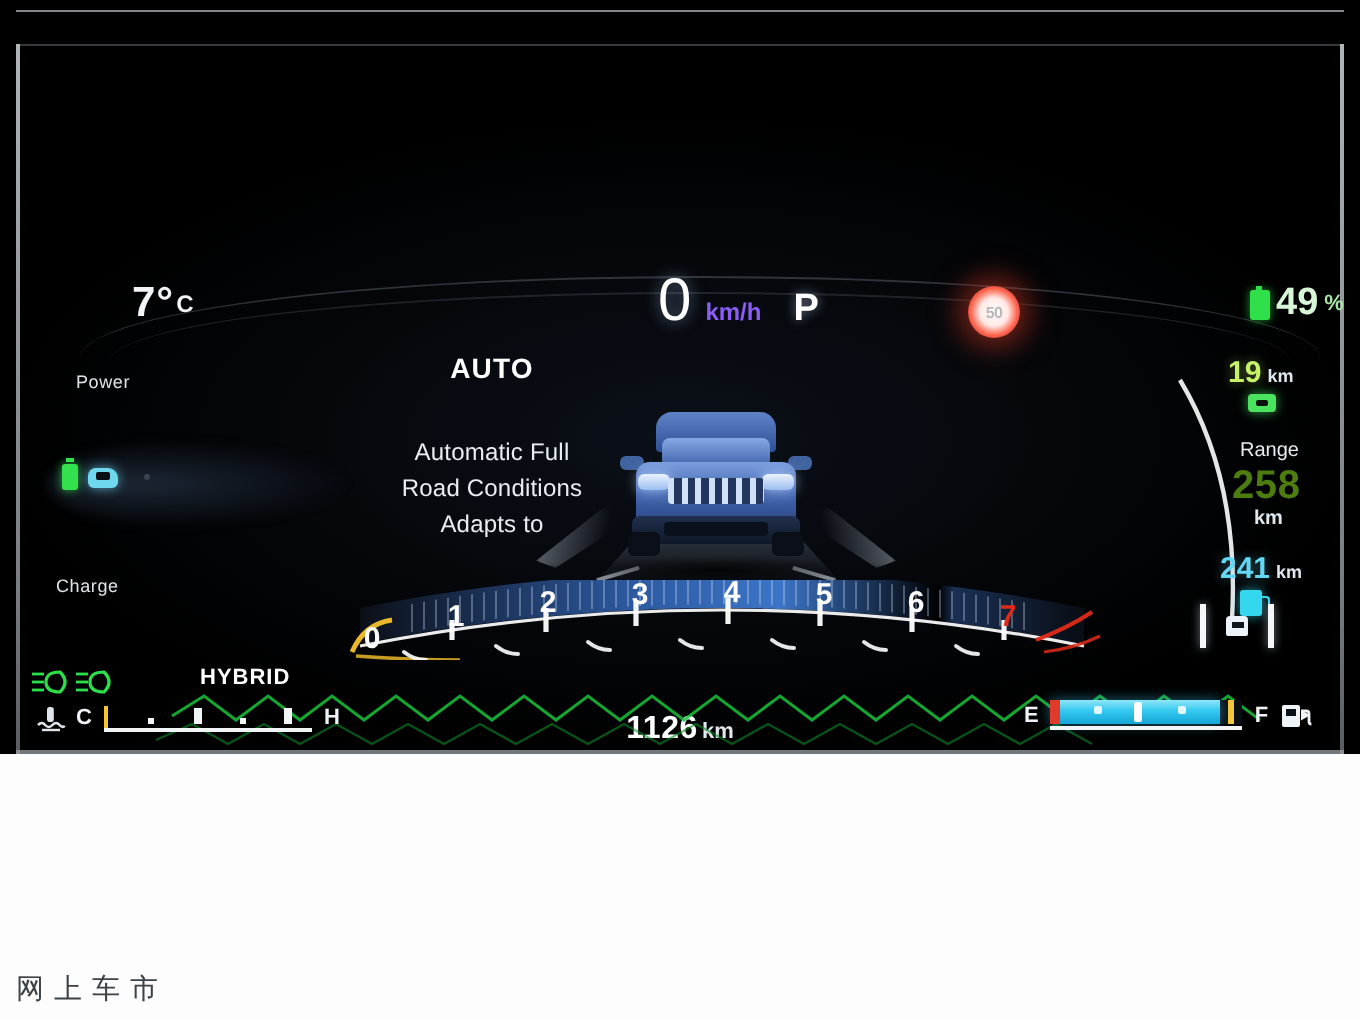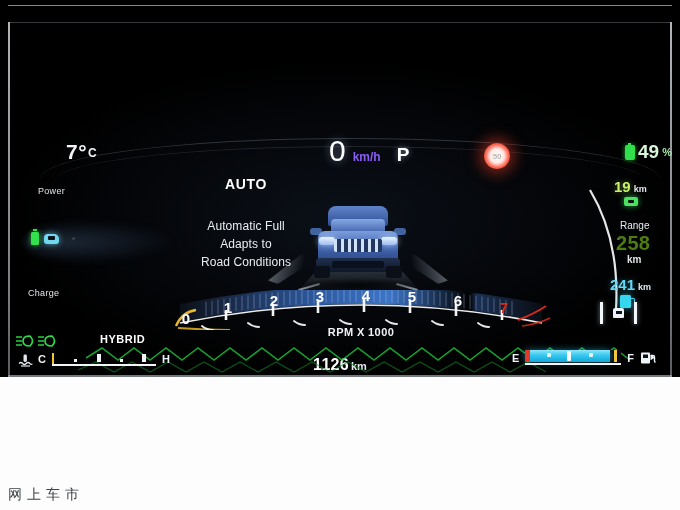--- a/index.html
+++ b/index.html
@@ -234,22 +234,22 @@
       <div class="pw-icons">
         <span class="mini-batt"></span>
         <span class="mini-car"></span>
         <span class="pw-dot"></span>
       </div>
       <div class="ch-lbl">Charge</div>
 
       <div class="mode">
         <div class="hd">AUTO</div>
         <div class="ln">Automatic Full</div>
+        <div class="ln">Road Conditions</div>
         <div class="ln">Adapts to</div>
-        <div class="ln">Road Conditions</div>
       </div>
 
       <div class="veh">
         <div class="road"></div>
         <div class="road-ln" style="left:16px;top:96px;width:22px;height:2px;transform:rotate(-16deg);"></div>
         <div class="road-ln" style="left:114px;top:96px;width:22px;height:2px;transform:rotate(16deg);"></div>
         <div class="beam-l"></div>
         <div class="beam-r"></div>
         <div class="c-shadow"></div>
         <div class="car">
@@ -374,21 +374,20 @@
             <text x="20" y="34" fill="#ffffff">0</text>
             <text x="62" y="23" fill="#ffffff">1</text>
             <text x="108" y="16" fill="#ffffff">2</text>
             <text x="154" y="12" fill="#ffffff">3</text>
             <text x="200" y="11" fill="#ffffff">4</text>
             <text x="246" y="12" fill="#ffffff">5</text>
             <text x="292" y="16" fill="#ffffff">6</text>
             <text x="338" y="23" fill="#e02a18">7</text>
           </g>
         </svg>
-        <div class="tach-lbl">RPM X 1000</div>
       </div>
 
       <div class="odo">
         <span class="v">1126</span><span class="u">km</span>
       </div>
 
       <div class="rcol">
         <svg class="rcurve" width="60" height="130" viewBox="0 0 60 130">
           <path d="M4,6 Q34,56 30,126" fill="none" stroke="#ffffff" stroke-width="2.2" opacity="0.9"></path>
         </svg>

